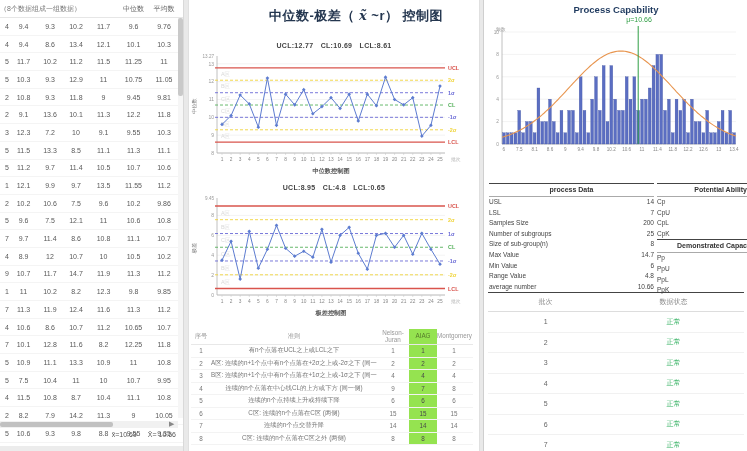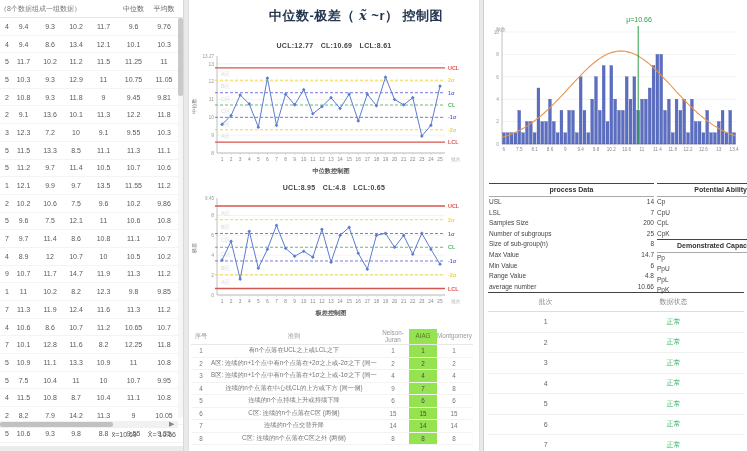--- a/index.html
+++ b/index.html
@@ -607,20 +607,21 @@
             <div class="rule">C区: 连续的n个点落在C区之外 (两侧)</div>
             <div>8</div>
             <div class="aiag-cell">8</div>
             <div>8</div>
           </div>
         </div>
     </div>
   </div>
 
   <div id="right-panel" class="panel">
+    <div id="ph-title">Process Capability</div>
     <div id="ph-sub">μ=10.66</div>
     <svg id="hist-svg" viewBox="0 0 263 132">
         <line x1="18" x2="252" y1="6" y2="6" stroke="#eeeeee" stroke-width="0.7"></line>
         <text x="15" y="7.8" text-anchor="end" font-size="4.8" fill="#999">10</text>
         <line x1="18" x2="252" y1="28.400000000000006" y2="28.400000000000006" stroke="#eeeeee" stroke-width="0.7"></line>
         <text x="15" y="30.200000000000006" text-anchor="end" font-size="4.8" fill="#999">8</text>
         <line x1="18" x2="252" y1="50.8" y2="50.8" stroke="#eeeeee" stroke-width="0.7"></line>
         <text x="15" y="52.599999999999994" text-anchor="end" font-size="4.8" fill="#999">6</text>
         <line x1="18" x2="252" y1="73.2" y2="73.2" stroke="#eeeeee" stroke-width="0.7"></line>
         <text x="15" y="75" text-anchor="end" font-size="4.8" fill="#999">4</text>

